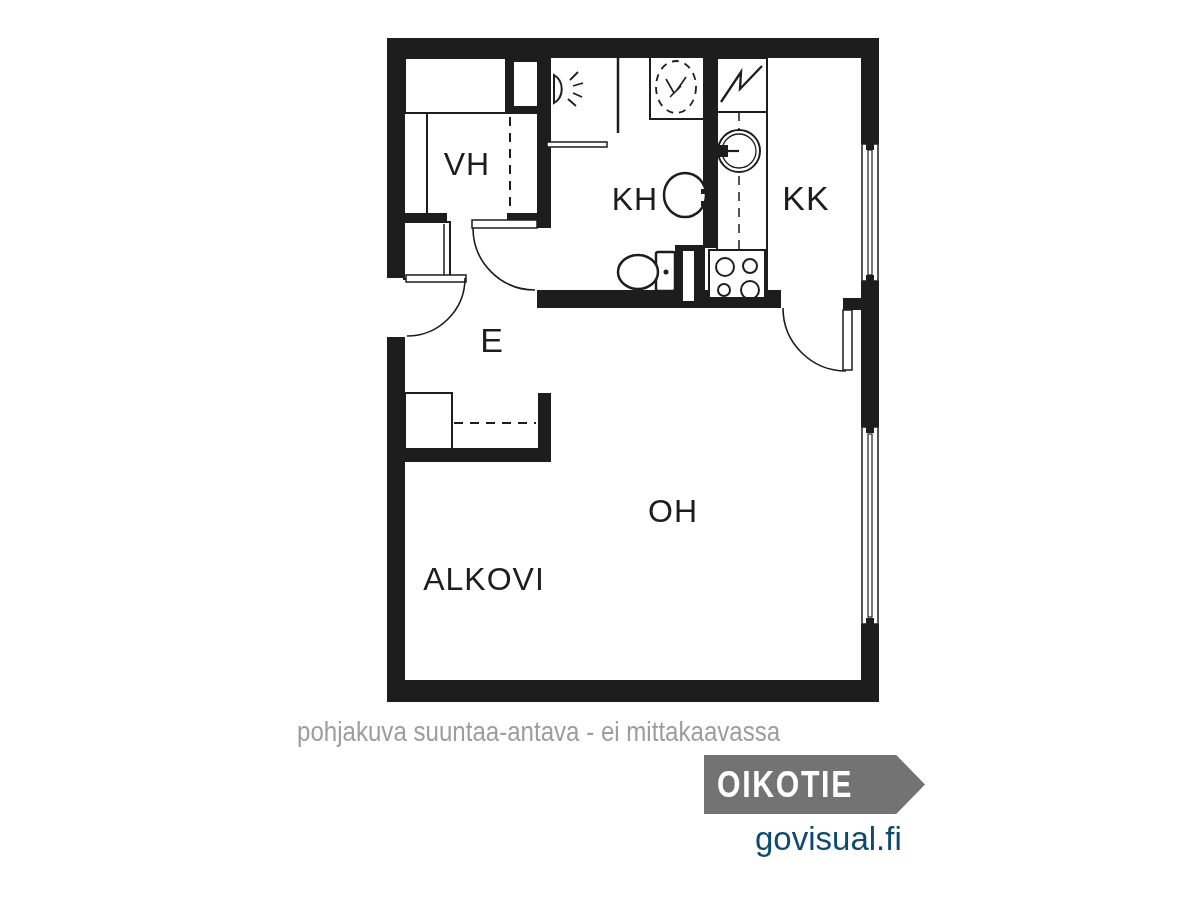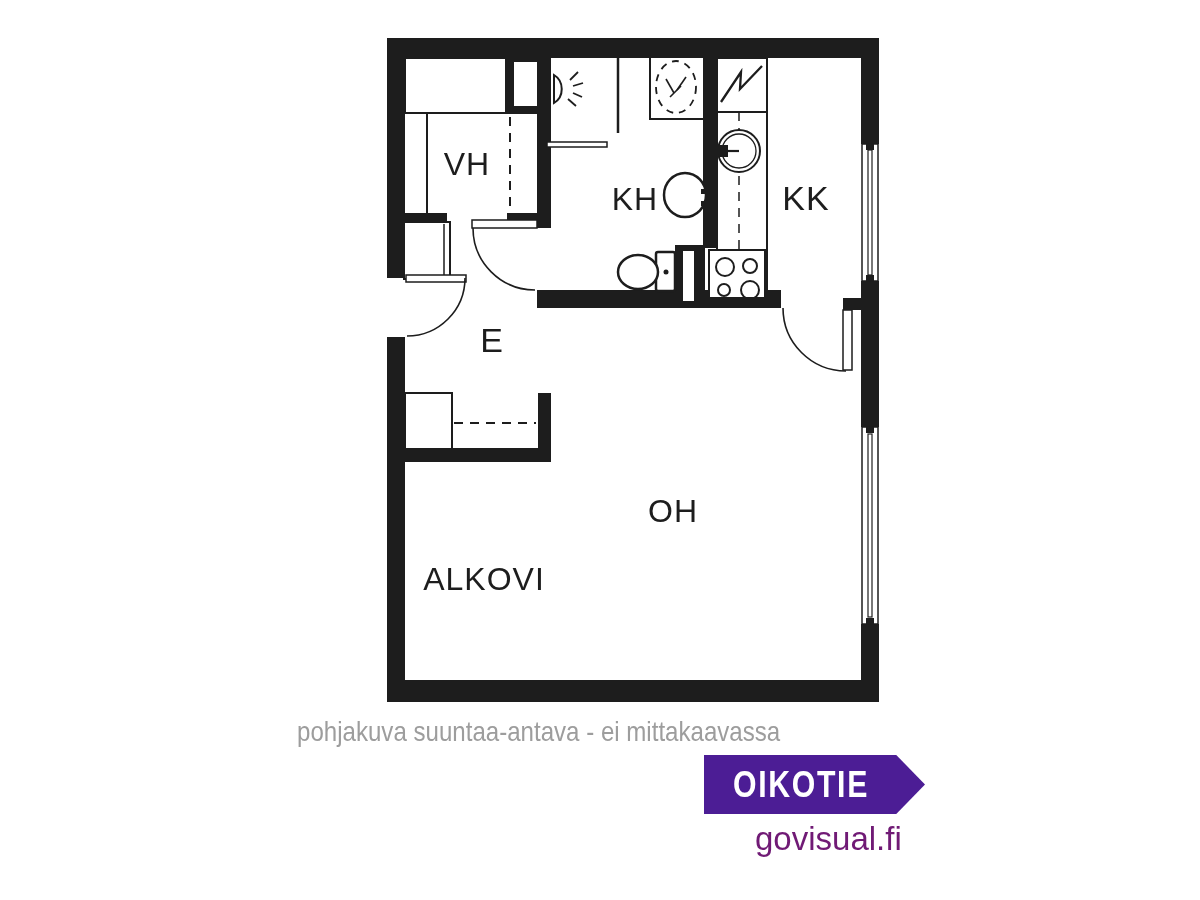--- a/index.html
+++ b/index.html
@@ -2,26 +2,26 @@
 <html><head>
 <meta charset="utf-8">
 <style>
   html,body{margin:0;padding:0;background:#ffffff;}
   .stage{position:relative;width:1200px;height:900px;background:#ffffff;overflow:hidden;
          font-family:"Liberation Sans",sans-serif;margin-left:17px;}
   .stage svg{position:absolute;left:0;top:0;}
   svg text{fill:#1d1d1d;font-family:"Liberation Sans",sans-serif;letter-spacing:1px;}
   .disclaimer{position:absolute;left:280px;top:716px;font-size:28px;color:#9d9d9d;
               white-space:nowrap;transform:scaleX(0.86);transform-origin:left top;}
-  .badge{position:absolute;left:687px;top:755px;width:221px;height:59px;background:#4c1d95;
+  .badge{position:absolute;left:687px;top:755px;width:221px;height:59px;background:#737373;
          clip-path:polygon(0 0,87% 0,100% 50%,87% 100%,0 100%);
-         display:flex;align-items:center;justify-content:center;padding-right:26px;box-sizing:border-box;}
+         display:flex;align-items:center;padding-right:26px;box-sizing:border-box;}
   .badge span{color:#ffffff;font-weight:bold;font-size:36px;letter-spacing:2px;
               transform:scaleX(0.84);display:inline-block;}
-  .credit{position:absolute;left:738px;top:820px;font-size:33px;color:#701a75;white-space:nowrap;}
+  .credit{position:absolute;left:738px;top:820px;font-size:33px;color:#0c4a6e;white-space:nowrap;}
 </style>
 </head>
 <body>
 
 <div class="stage">
   <svg width="1200" height="900" viewBox="0 0 1200 900">
       <rect x="370" y="38" width="492" height="20" fill="#1d1d1d"></rect>
       <rect x="370" y="38" width="18" height="240" fill="#1d1d1d"></rect>
       <rect x="370" y="337" width="18" height="365" fill="#1d1d1d"></rect>
       <rect x="370" y="680" width="492" height="22" fill="#1d1d1d"></rect>

